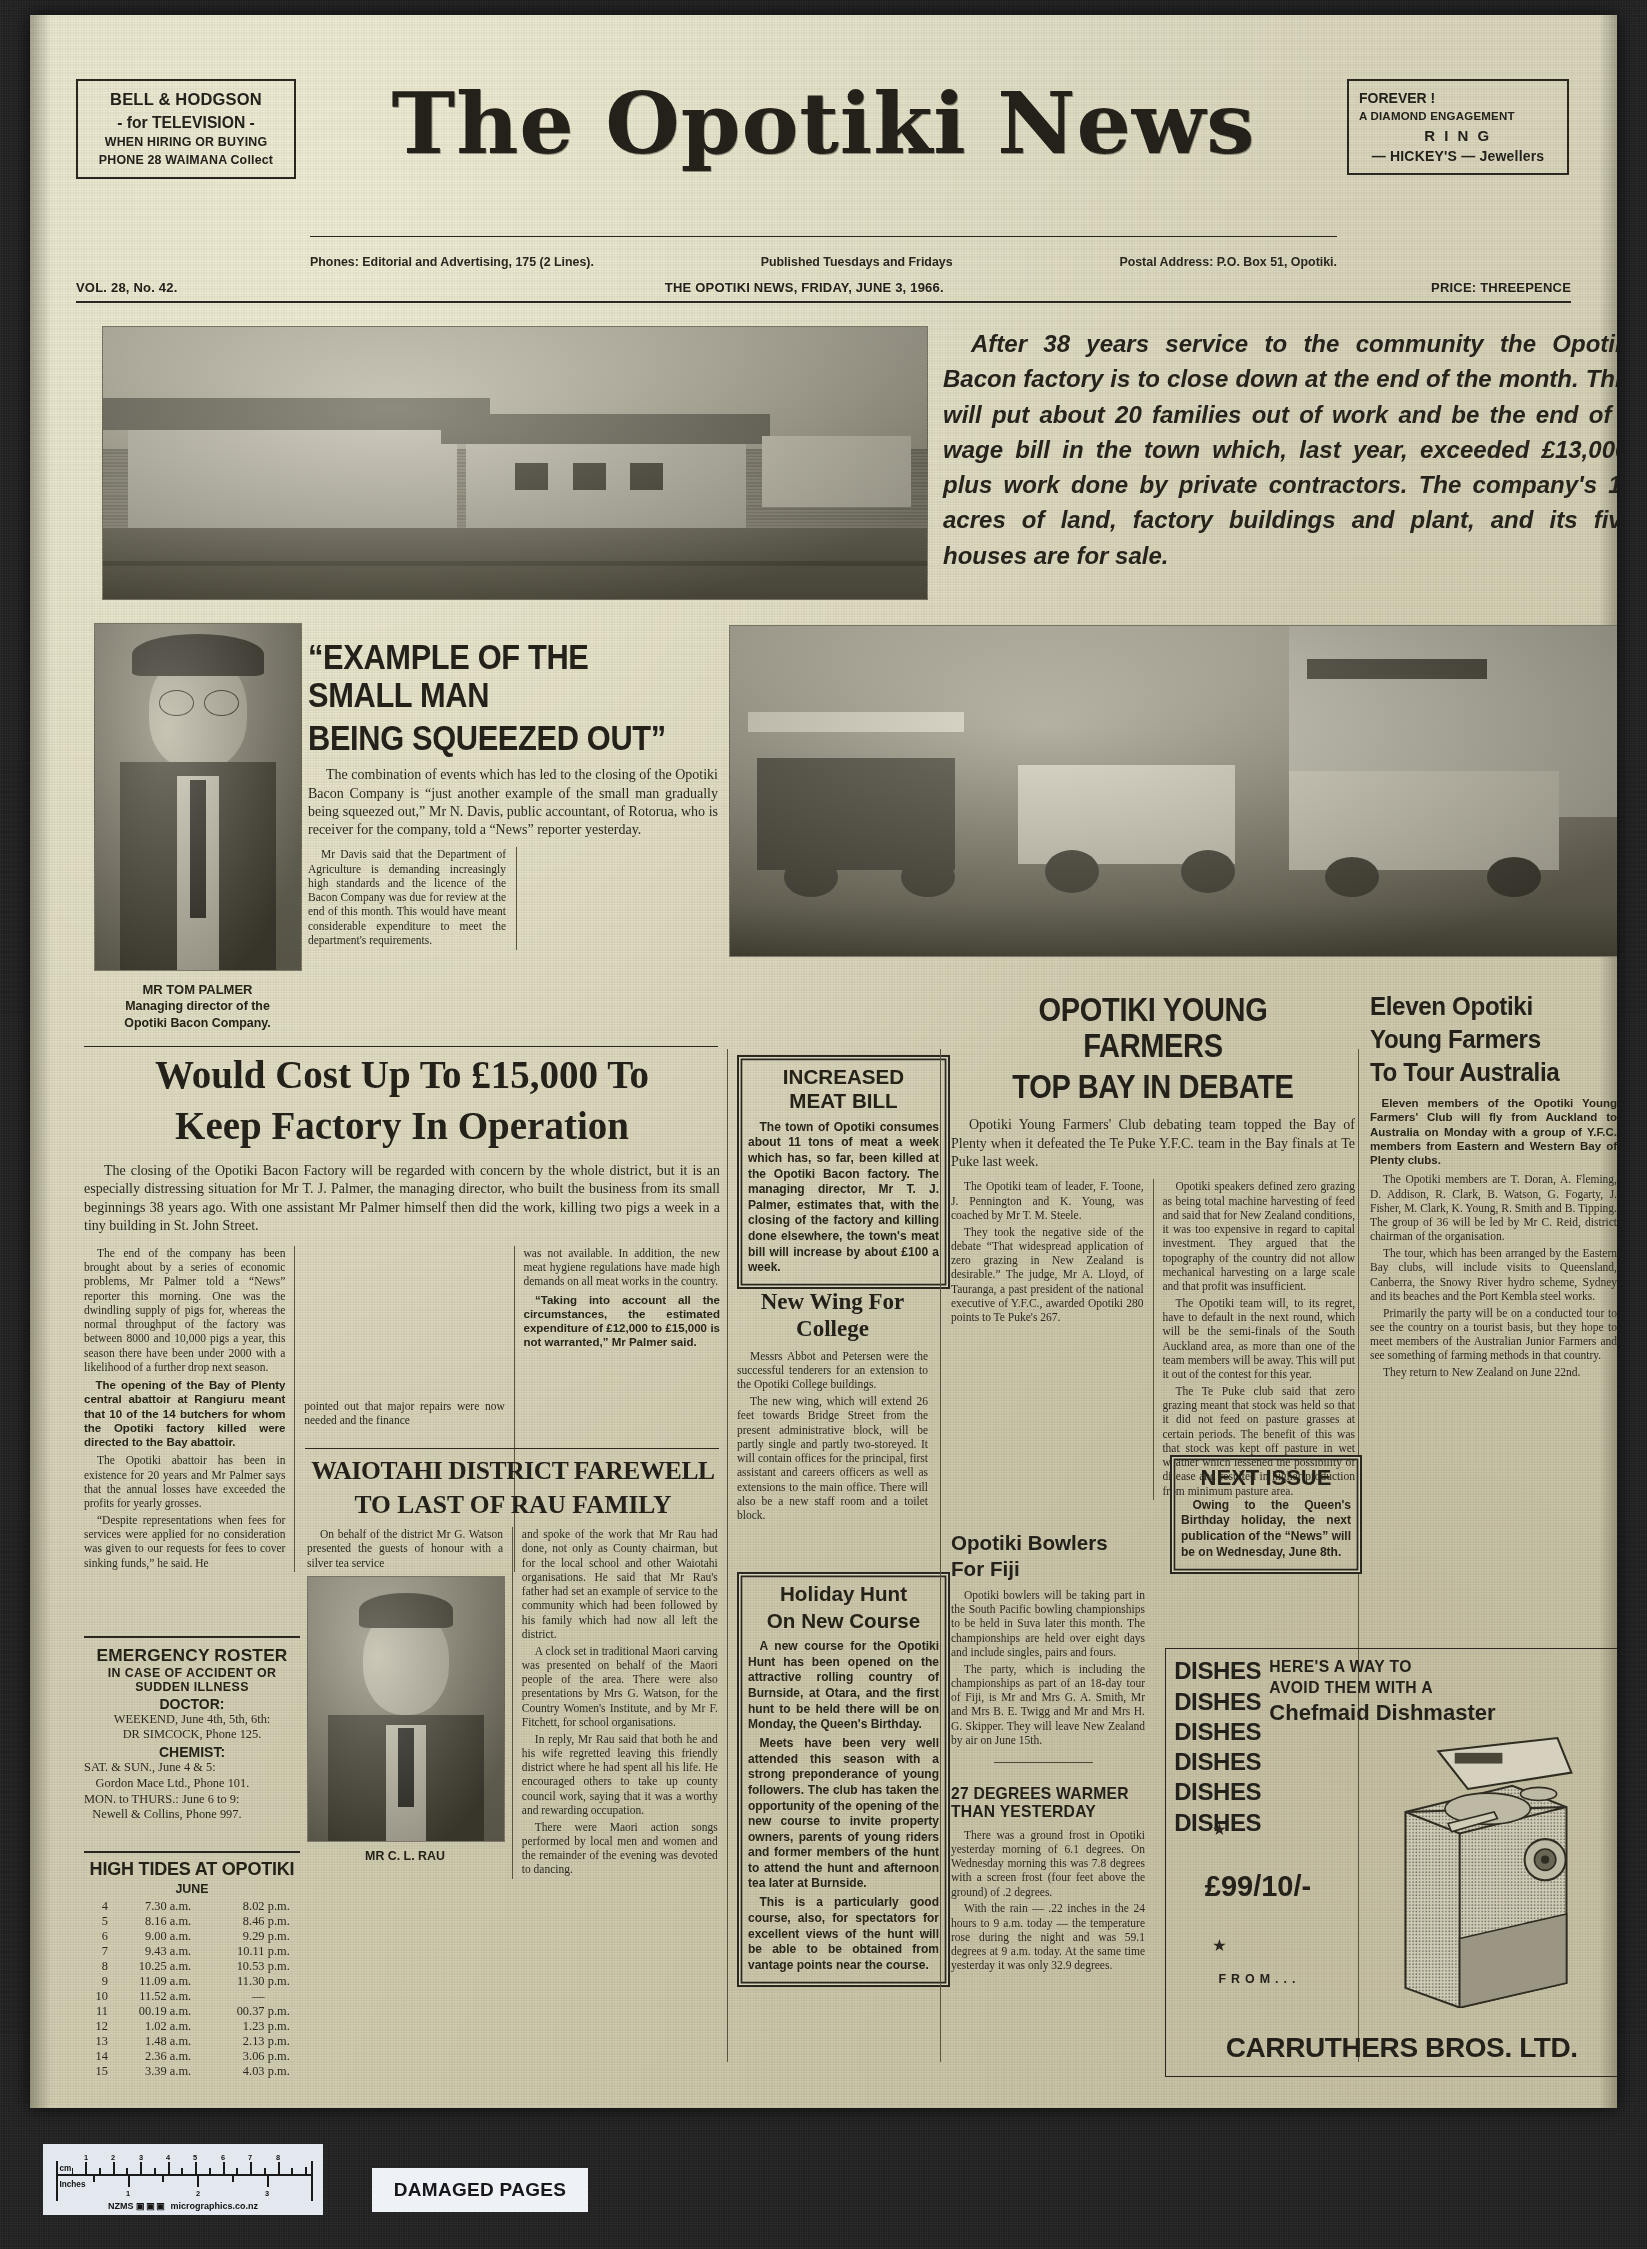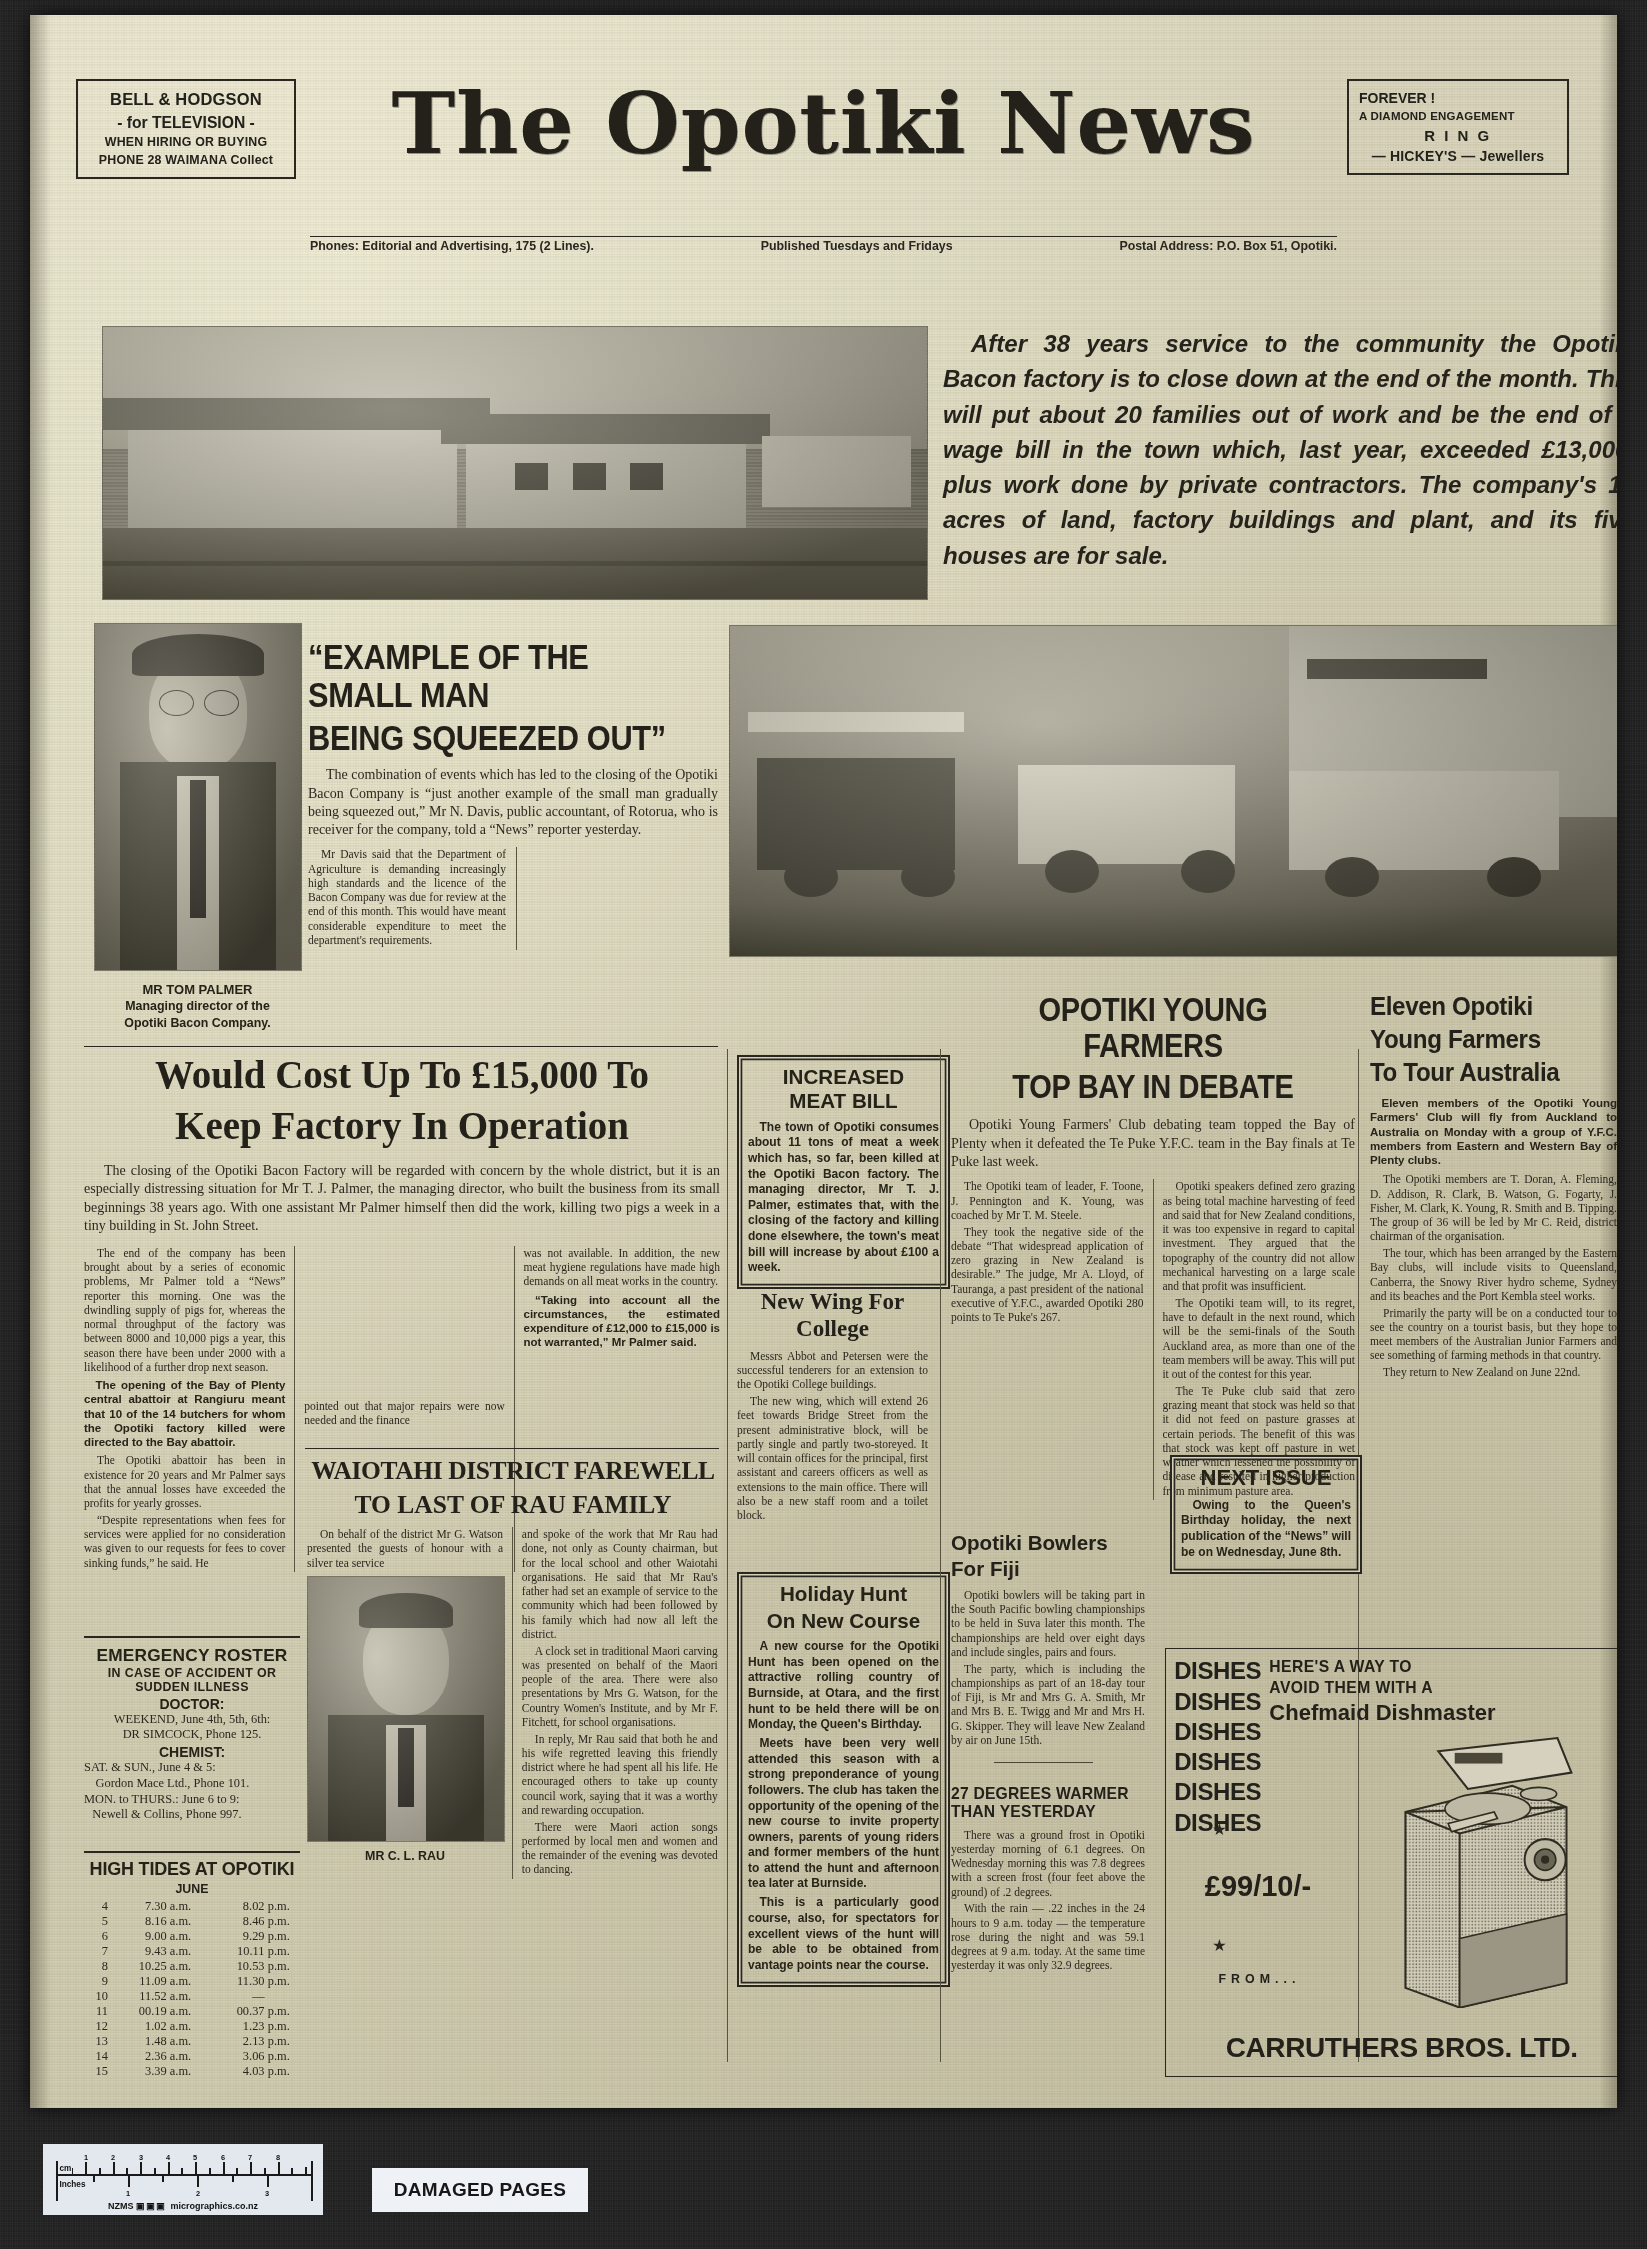--- a/index.html
+++ b/index.html
@@ -74,21 +74,21 @@
     letter-spacing:0.8px;
     color:#24211a;
     text-shadow:0.8px 0.8px 0 rgba(0,0,0,.35);
     transform:scaleX(1.02);
   }
   .subline{
     position:absolute;left:280px;right:280px;top:221px;
     display:flex;justify-content:space-between;
     font-family:"Liberation Sans",sans-serif;
     font-weight:bold;font-size:12.4px;color:#2a2720;
-    border-top:1.6px solid #2a2720;padding-top:2px;
+    border-top:1.6px solid #2a2720;padding-top:18px;
   }
   .volline{
     position:absolute;left:46px;right:46px;top:265px;
     display:flex;justify-content:space-between;align-items:flex-end;
     font-family:"Liberation Sans",sans-serif;
     font-weight:bold;font-size:13px;letter-spacing:0.2px;
     border-bottom:2.5px double #2a2720;padding-bottom:5.8px;
   }
 
   
@@ -227,20 +227,25 @@
       <div class="ad-r3">R I N G</div>
       <div class="ad-r4">— HICKEY'S — Jewellers</div>
     </div>
 
     <div class="subline">
       <span>Phones: Editorial and Advertising, 175 (2 Lines).</span>
       <span>Published Tuesdays and Fridays</span>
       <span>Postal Address: P.O. Box 51, Opotiki.</span>
     </div>
 
+    <div class="volline">
+      <span>VOL. 28, No. 42.</span>
+      <span>THE OPOTIKI NEWS, FRIDAY, JUNE 3, 1966.</span>
+      <span>PRICE: THREEPENCE</span>
+    </div>
   </div>
 
   <div class="photo" style="left:72px;top:311px;width:824px;height:272px;">
     <div class="ph-sky"></div>
     <div class="ph-wall" style="left:3%;top:36%;width:40%;height:40%;"></div>
     <div class="ph-roof" style="left:0%;top:26%;width:47%;height:12%;"></div>
     <div class="ph-wall" style="left:44%;top:42%;width:34%;height:32%;"></div>
     <div class="ph-roof" style="left:41%;top:32%;width:40%;height:11%;"></div>
     <div class="ph-dark" style="left:50%;top:50%;width:4%;height:10%;"></div>
     <div class="ph-dark" style="left:57%;top:50%;width:4%;height:10%;"></div>

